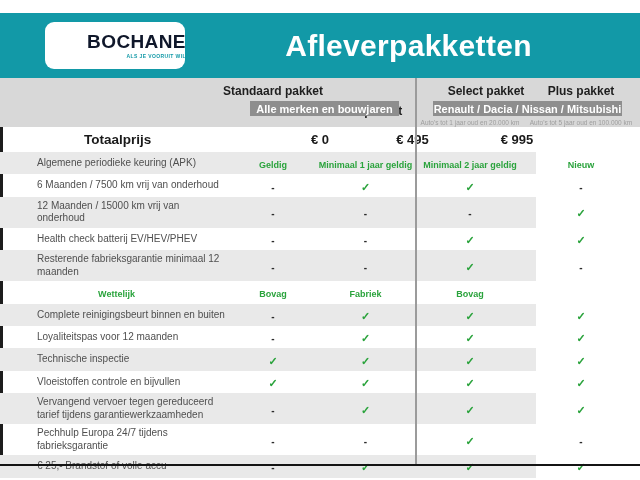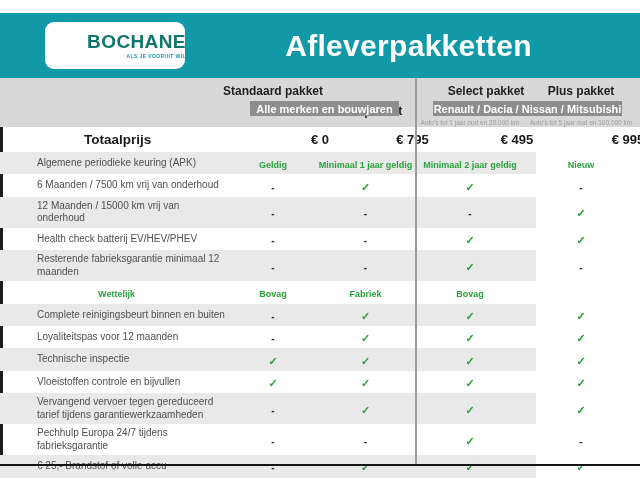--- a/index.html
+++ b/index.html
@@ -6,21 +6,21 @@
   body { width:640px; height:480px; font-family:"Liberation Sans", sans-serif; }
   .page { position:relative; width:640px; height:480px; overflow:hidden; background:#fff; }
 
   
   .teal-band { position:absolute; top:13px; left:0; width:640px; height:65px;
                background:#1299A7; display:flex; align-items:center; }
   .logo-box { margin-left:45px; width:140px; height:47px; background:#fff; border-radius:9px;
               display:flex; align-items:center; justify-content:center; gap:5px;
               box-sizing:border-box; padding:0 8px; flex:0 0 auto; }
   .logo-text-wrap { display:flex; flex-direction:column; align-items:flex-end; }
-  .logo-text { font-size:19px; font-weight:bold; color:#0f766e; letter-spacing:0.4px; line-height:1;margin-left:38px; }
+  .logo-text { font-size:19px; font-weight:bold; color:#0f172a; letter-spacing:0.4px; line-height:1;margin-left:38px; }
   .logo-tagline { font-size:5px; color:#1299A7; font-weight:bold; margin-top:2px; letter-spacing:0.4px; }
   .title { flex:1; text-align:center; color:#fff; font-size:30px; font-weight:800;
            letter-spacing:0.3px; padding-right:8px; }
 
   
   .table-head { position:absolute; top:78px; left:0; width:640px; height:49px; background:#D8D8D8;
                 display:grid; grid-template-columns:230px 86px 99px 110px 112px;
                 grid-template-rows:22px 16px 11px; }
   .pkg-name { grid-row:1; display:flex; align-items:flex-end; justify-content:center;
               font-weight:bold; font-size:12px; color:#1E1E1E; padding-bottom:2px; white-space:nowrap; }
@@ -86,21 +86,20 @@
     <div class="brand-band band-1">Alle merken en bouwjaren</div>
     <div class="subnote sn-1"></div>
     <div class="subnote sn-2"></div>
     <div class="subnote sn-3">Auto's tot 1 jaar oud en 20.000 km</div>
     <div class="subnote sn-4">Auto's tot 5 jaar oud en 100.000 km</div>
   </div>
 
   <div class="price-row">
     <div class="total-label">Totaalprijs</div>
     <div class="price">€ 0</div>
-    <div class="price">€ 795</div>
     <div class="price">€ 495</div>
     <div class="price">€ 995</div>
   </div>
 
   <div class="rows">
       <div class="row gray">
         <div class="row-label">Algemene periodieke keuring (APK)</div>
         <div class="cell"><span class="green-text">Geldig</span></div>
         <div class="cell"><span class="green-text">Minimaal 1 jaar geldig</span></div>
         <div class="cell"><span class="green-text">Minimaal 2 jaar geldig</span></div>

